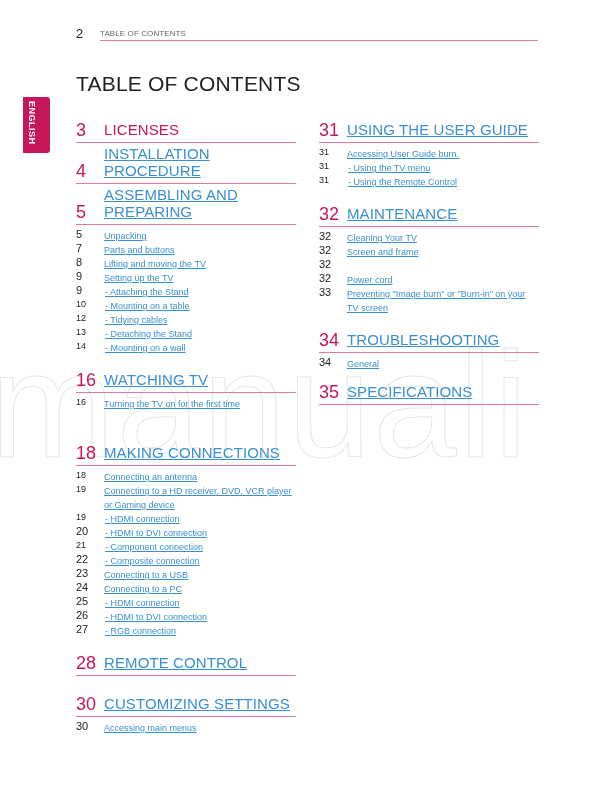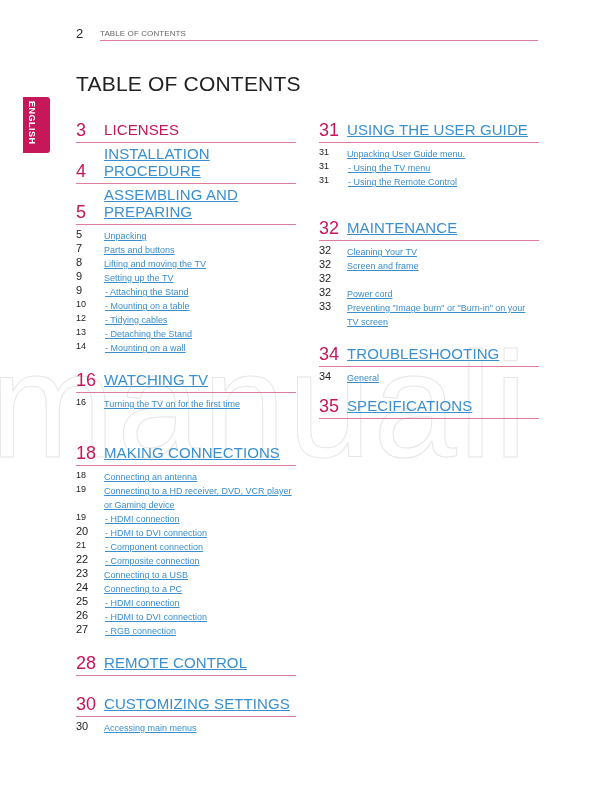--- a/index.html
+++ b/index.html
@@ -181,29 +181,29 @@
       </div>
       <div class="items">
         <div class="item">
           <span class="n big">30</span>
           <span class="t">Accessing main menus</span>
         </div>
       </div>
     </div>
   </div>
 <div class="col col-right" id="colR">
-    <div class="sec" style="margin-bottom: 28px;">
+    <div class="sec" style="margin-bottom: 14px;">
       <div class="sec-head">
         <span class="sec-num">31</span>
         <span class="sec-title">USING THE USER GUIDE</span>
       </div>
       <div class="items">
         <div class="item">
           <span class="n">31</span>
-          <span class="t">Unpacking User Guide menu.</span>
+          <span class="t">Accessing User Guide burn.</span>
         </div>
         <div class="item">
           <span class="n">31</span>
           <span class="t sub">- Using the TV menu</span>
         </div>
         <div class="item">
           <span class="n">31</span>
           <span class="t sub">- Using the Remote Control</span>
         </div>
       </div>

